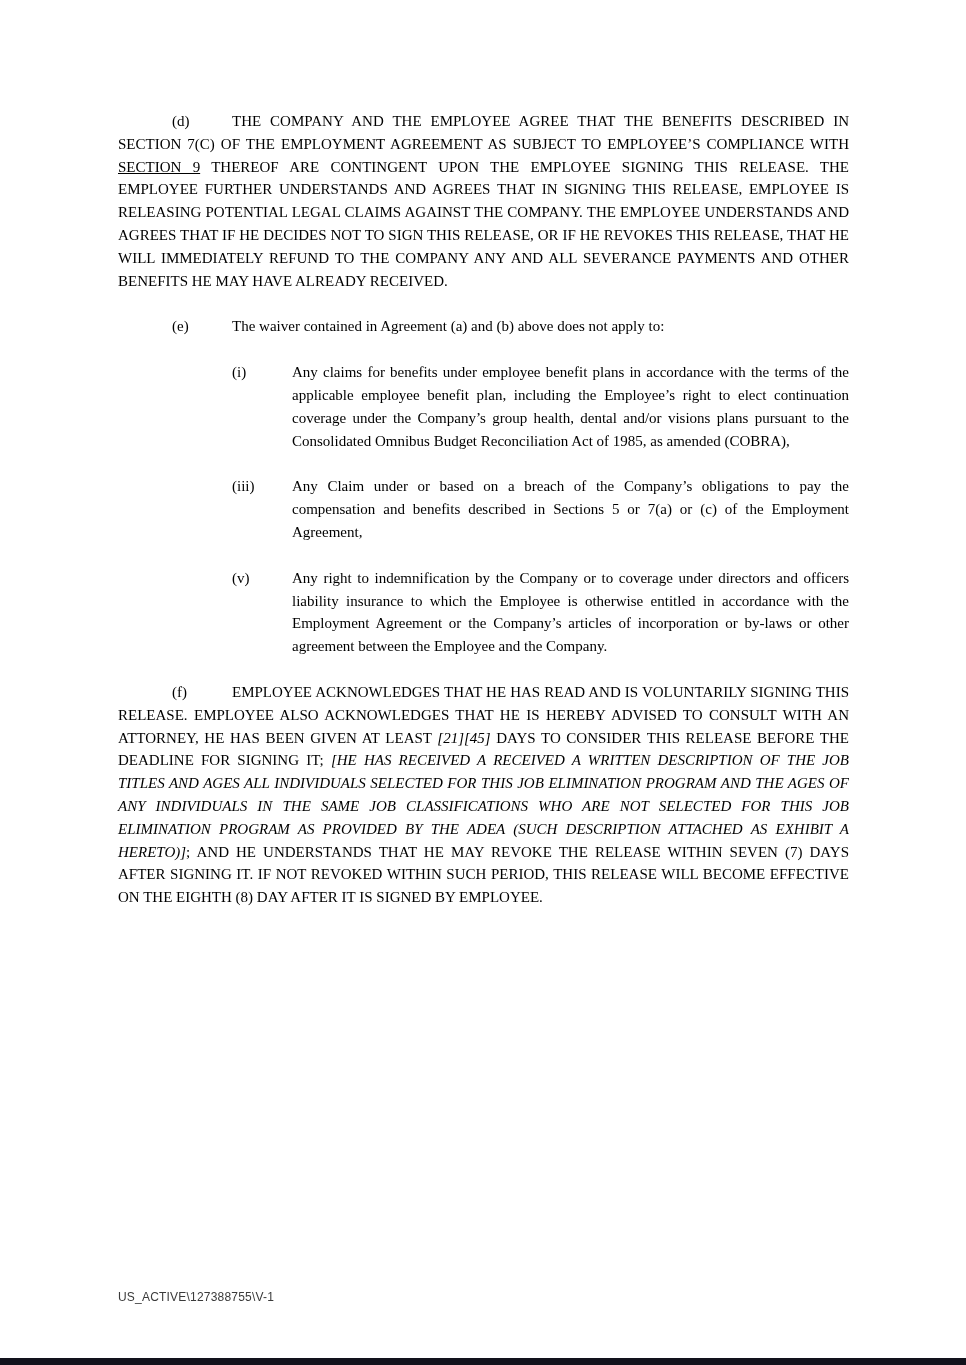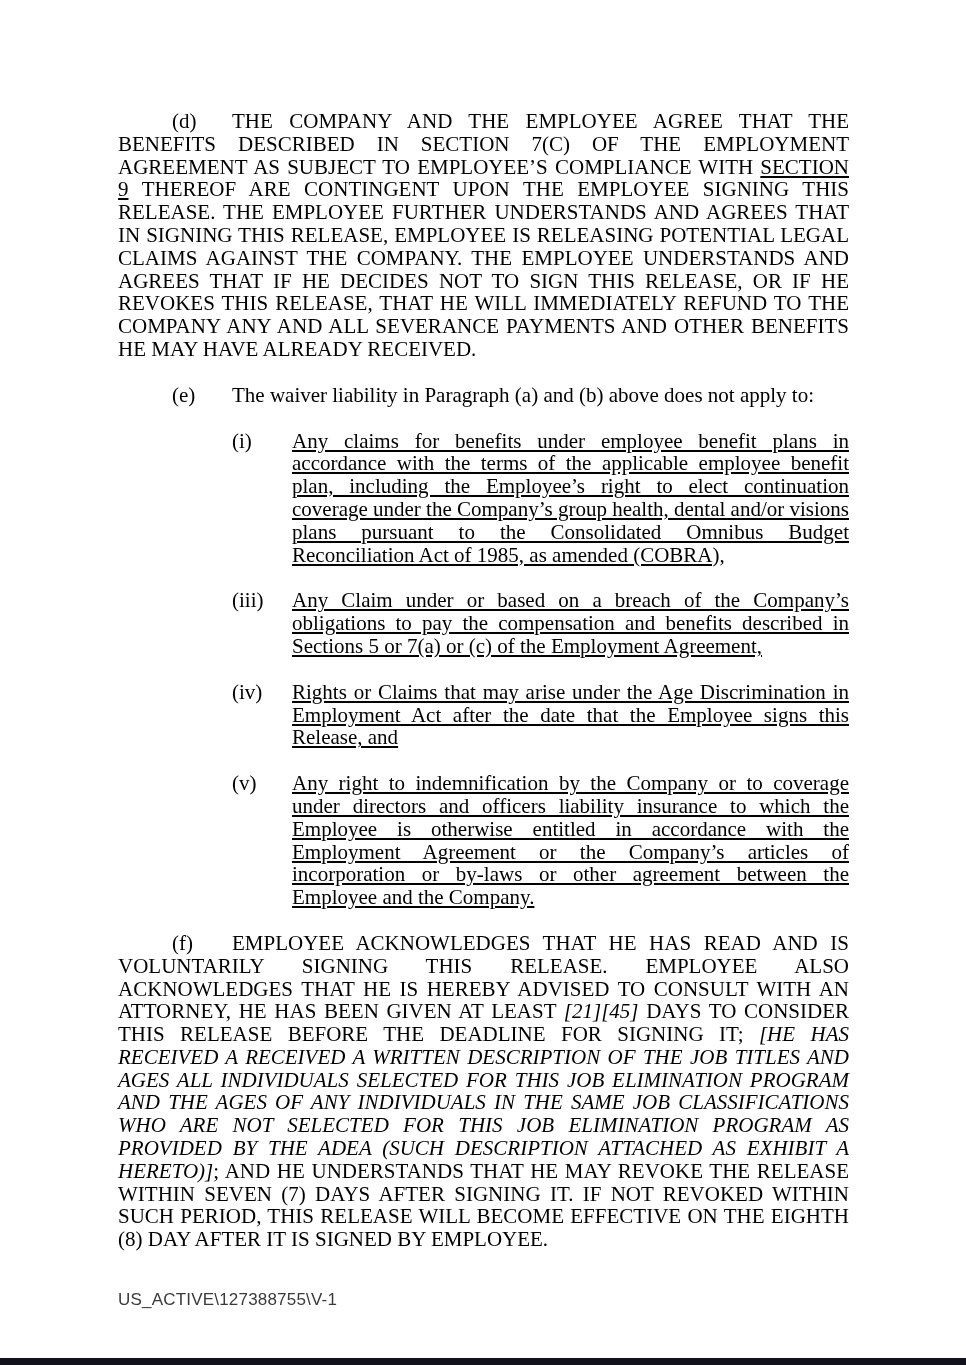--- a/index.html
+++ b/index.html
@@ -14,82 +14,80 @@
     width: 966px;
     height: 1365px;
     background: #ffffff;
     overflow: hidden;
   }
   .content {
     position: absolute;
     top: 110px;
     left: 118px;
     width: 731px;
-    font-size: 21px;
+    font-size: 15px;
     line-height: 22.8px;
   }
   p.para {
     text-align: justify;
     text-indent: 54px;
     margin-bottom: 23px;
   }
   .plabel {
     display: inline-block;
     width: 60px;
     text-indent: 0;
   }
   p.list-item {
     text-align: justify;
     padding-left: 174px;
     text-indent: -60px;
     margin-bottom: 23px;
-    text-decoration: underline;
   }
   .ilabel {
     display: inline-block;
     width: 60px;
     text-indent: 0;
   }
   .u { text-decoration: underline; }
   .bi { font-weight: normal; font-style: italic; }
   .footer {
     position: absolute;
     left: 118px;
     top: 1290px;
     font-family: "Liberation Sans", sans-serif;
-    font-size: 17px;
+    font-size: 12px;
     color: #3a3a3a;
     letter-spacing: 0.2px;
   }
   .bottom-bar {
     position: absolute;
     left: 0;
     bottom: 0;
     width: 100%;
     height: 7px;
     background: #12121c;
   }
 </style>
 </head>
 <body>
 
 <div class="page">
   <div class="content">
 
     <p class="para"><span class="plabel">(d)</span><span>THE COMPANY AND THE EMPLOYEE AGREE THAT THE BENEFITS DESCRIBED IN SECTION 7(C) OF THE EMPLOYMENT AGREEMENT AS SUBJECT TO EMPLOYEE’S COMPLIANCE WITH </span><span class="u">SECTION 9</span><span> THEREOF ARE CONTINGENT UPON THE EMPLOYEE SIGNING THIS RELEASE.  THE EMPLOYEE FURTHER UNDERSTANDS AND AGREES THAT IN SIGNING THIS RELEASE, EMPLOYEE IS RELEASING POTENTIAL LEGAL CLAIMS AGAINST THE COMPANY.  THE EMPLOYEE UNDERSTANDS AND AGREES THAT IF HE DECIDES NOT TO SIGN THIS RELEASE, OR IF HE REVOKES THIS RELEASE, THAT HE WILL IMMEDIATELY REFUND TO THE COMPANY ANY AND ALL SEVERANCE PAYMENTS AND OTHER BENEFITS HE MAY HAVE ALREADY RECEIVED.</span></p>
 
-    <p class="para"><span class="plabel">(e)</span><span>The waiver liability in Paragraph (a) and (b) above does not apply to:</span></p>
+    <p class="para"><span class="plabel">(e)</span><span>The waiver contained in Agreement (a) and (b) above does not apply to:</span></p>
 
     <div>
       <p class="list-item"><span class="ilabel">(i)</span><span>Any claims for benefits under employee benefit plans in accordance with the terms of the applicable employee benefit plan, including the Employee’s right to elect continuation coverage under the Company’s group health, dental and/or visions plans pursuant to the Consolidated Omnibus Budget Reconciliation Act of 1985, as amended (COBRA),</span></p>
 
 
       <p class="list-item"><span class="ilabel">(iii)</span><span>Any Claim under or based on a breach of the Company’s obligations to pay the compensation and benefits described in Sections 5 or 7(a) or (c) of the Employment Agreement,</span></p>
 
-      <p class="list-item"><span class="ilabel">(iv)</span><span>Rights or Claims that may arise under the Age Discrimination in Employment Act after the date that the Employee signs this Release, and</span></p>
 
       <p class="list-item"><span class="ilabel">(v)</span><span>Any right to indemnification by the Company or to coverage under directors and officers liability insurance to which the Employee is otherwise entitled in accordance with the Employment Agreement or the Company’s articles of incorporation or by-laws or other agreement between the Employee and the Company.</span></p>
     </div>
 
     <p class="para"><span class="plabel">(f)</span><span>EMPLOYEE ACKNOWLEDGES THAT HE HAS READ AND IS VOLUNTARILY SIGNING THIS RELEASE.  EMPLOYEE ALSO ACKNOWLEDGES THAT HE IS HEREBY ADVISED TO CONSULT WITH AN ATTORNEY, HE HAS BEEN GIVEN AT LEAST </span><span class="bi">[21][45]</span><span> DAYS TO CONSIDER THIS RELEASE BEFORE THE DEADLINE FOR SIGNING IT; </span><span class="bi">[HE HAS RECEIVED A RECEIVED A WRITTEN DESCRIPTION OF THE JOB TITLES AND AGES ALL INDIVIDUALS SELECTED FOR THIS JOB ELIMINATION PROGRAM AND THE AGES OF ANY INDIVIDUALS IN THE SAME JOB CLASSIFICATIONS WHO ARE NOT SELECTED FOR THIS JOB ELIMINATION PROGRAM AS PROVIDED BY THE ADEA (SUCH DESCRIPTION ATTACHED AS EXHIBIT A HERETO)]</span><span>; AND HE UNDERSTANDS THAT HE MAY REVOKE THE RELEASE WITHIN SEVEN (7) DAYS AFTER SIGNING IT.  IF NOT REVOKED WITHIN SUCH PERIOD, THIS RELEASE WILL BECOME EFFECTIVE ON THE EIGHTH (8) DAY AFTER IT IS SIGNED BY EMPLOYEE.</span></p>
 
   </div>
 
   <div class="footer">US_ACTIVE\127388755\V-1</div>
   <div class="bottom-bar"></div>

